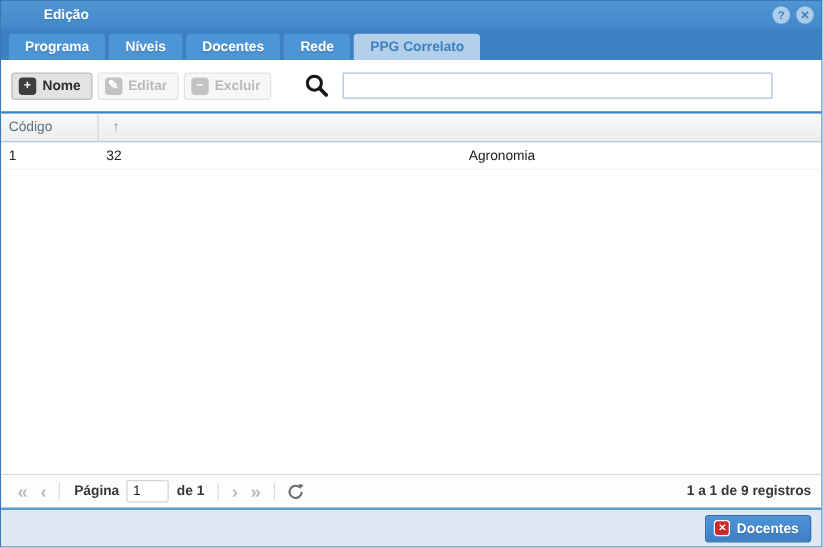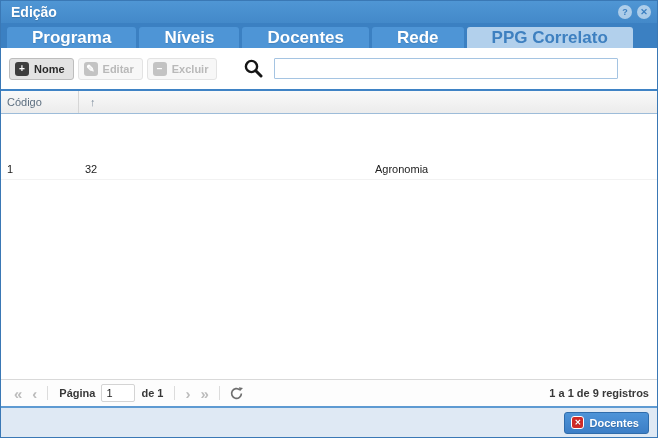--- a/index.html
+++ b/index.html
@@ -18,47 +18,48 @@
   }
   
   .titlebar {
     height: 22px;
     display: flex; align-items: center;
     padding: 0 6px 0 10px;
     background: linear-gradient(#4f96d4, #4389c9);
     flex: 0 0 auto;
   }
   .titlebar .title {
-    color: #fff; font-weight: bold; font-size: 14px;
+    color: #fff; font-weight: bold; font-size: 11px;
     flex: 1 1 auto;
     text-shadow: 0 1px 1px rgba(0,0,0,.15);
+    margin-left: 24px;
   }
   .tool-circle {
     width: 14px; height: 14px; border-radius: 50%;
     background: rgba(255,255,255,.55);
     color: #3c7fc0; font-size: 9px; font-weight: bold;
     display: flex; align-items: center; justify-content: center;
     margin-left: 5px; cursor: pointer; line-height: 1;
   }
   
   .tabstrip {
     height: 25px;
     background: #3b80c2;
     display: flex; align-items: flex-end;
     padding: 0 0 0 6px;
     flex: 0 0 auto;
   }
   .tab {
     height: 21px;
-    padding: 0 25px;
+    padding: 0 13px;
     margin-right: 3px;
     display: flex; align-items: center;
     background: #4e95d6;
     border-radius: 3px 3px 0 0;
-    color: #fff; font-weight: bold; font-size: 17px;
+    color: #fff; font-weight: bold; font-size: 11px;
     cursor: pointer; white-space: nowrap;
     text-shadow: 0 1px 1px rgba(0,0,0,.12);
   }
   .tab.active {
     background: #b2d0ec;
     color: #3e80c0;
     text-shadow: none;
   }
   
   .panel { flex: 1 1 auto; background: #fff; display: flex; flex-direction: column; min-height: 0; }
@@ -85,21 +86,21 @@
   .mini-dark { background: #3e3e3e; }
   .mini-gray { background: #c3c3c3; }
   .search-icon { margin: 0 10px 0 22px; display: flex; align-items: center; }
   .search-input {
     width: 344px; height: 21px;
     border: 1px solid #a5c4e2; border-radius: 1px;
     padding: 0 4px; font-size: 11px; font-family: "Liberation Sans", sans-serif;
     outline: none; color: #222;
   }
   
-  .grid { flex: 1 1 auto; display: flex; flex-direction: column; border-top: 2px solid #3f83c5; min-height: 0; gap: 44px; }
+  .grid { flex: 1 1 auto; display: flex; flex-direction: column; border-top: 2px solid #3f83c5; min-height: 0; }
   .grid-header {
     display: flex; height: 23px; flex: 0 0 auto;
     background: linear-gradient(#f9f9f9, #ececec);
     border-bottom: 1px solid #9dbcd9;
     color: #5d6f80;
   }
   .gh-cell {
     display: flex; align-items: center;
     padding: 0 6px;
     border-right: 1px solid #d6d6d6;

